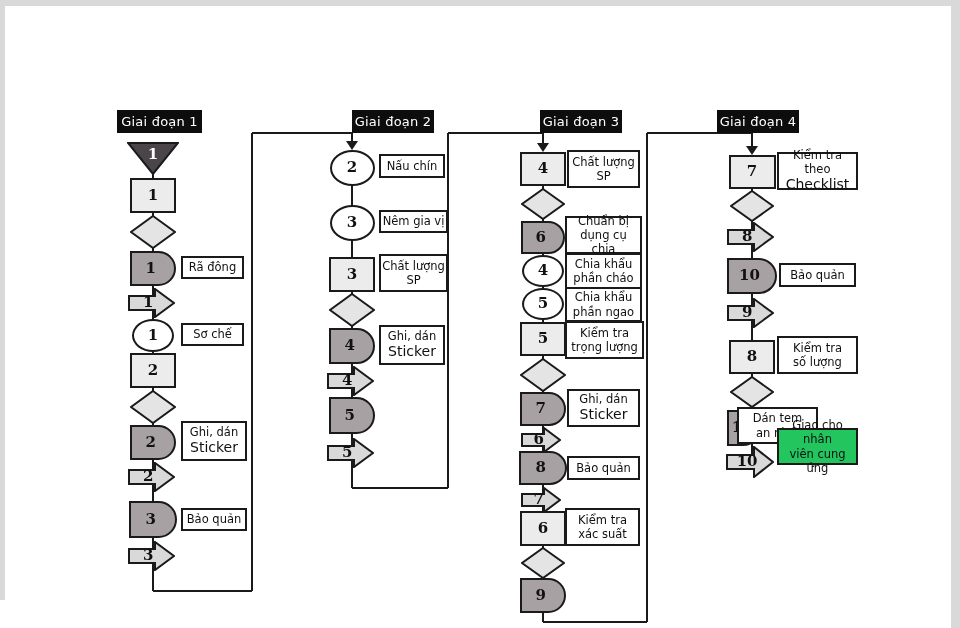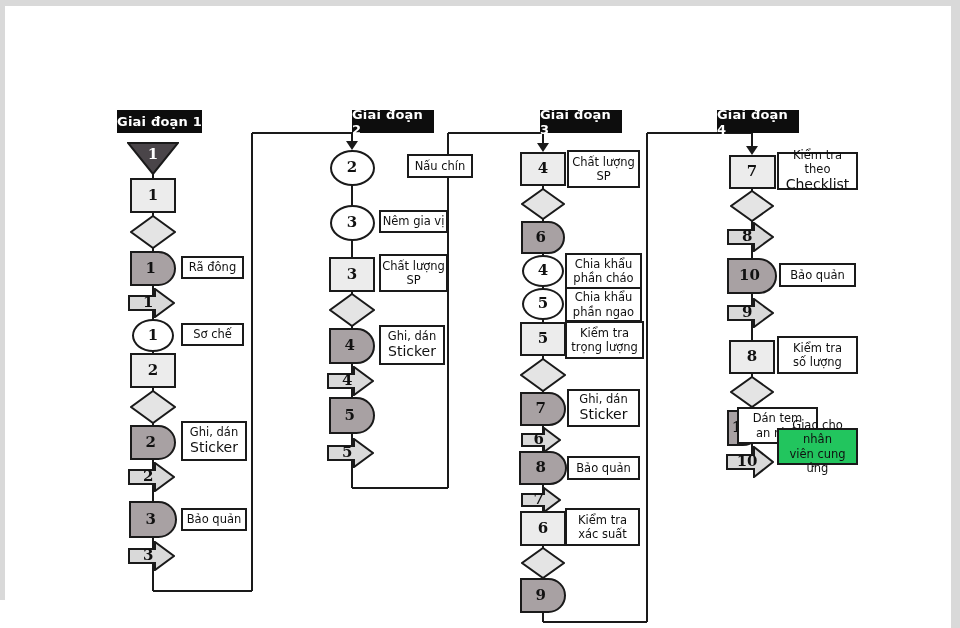--- a/index.html
+++ b/index.html
@@ -4,21 +4,21 @@
 <style>
   *{margin:0;padding:0;box-sizing:border-box}
   html,body{background:#ffffff}
   body{width:960px;height:628px;overflow:hidden;font-family:"DejaVu Sans",sans-serif}
   #stage{position:relative;width:960px;height:628px;background:#ffffff}
   .edge{position:absolute;background:#d9d9d9;z-index:0}
   .edge-top{left:0;top:0;width:960px;height:6px}
   .edge-left{left:0;top:0;width:5px;height:600px}
   .edge-right{left:951px;top:0;width:9px;height:628px}
   .hdr{position:absolute;background:#0d0d0d;color:#ffffff;display:flex;align-items:center;justify-content:center;
-       font-size:13px;font-weight:bold;letter-spacing:.2px;z-index:3;font-family:"DejaVu Sans",sans-serif}
+       font-size:13px;font-weight:normal;letter-spacing:.2px;z-index:3;font-family:"DejaVu Sans",sans-serif}
   .ln{position:absolute;background:#1a1a1a;z-index:1}
   .arrowhead{position:absolute;width:0;height:0;border-left:6px solid transparent;border-right:6px solid transparent;
        border-top:9px solid #1a1a1a;z-index:1}
   .shape{position:absolute;z-index:2}
   .fill{width:100%;height:100%;border:2px solid #1a1a1a}
   .el .fill{border-radius:50%}
   .ds .fill{border-radius:0 999px 999px 0}
   .num{position:absolute;top:50%;left:50%;transform:translate(-50%,-54%);
        font-family:"DejaVu Serif",serif;font-weight:bold;font-size:15px;color:#111;z-index:2;white-space:nowrap}
   .tri .num{color:#ffffff;top:40%}
@@ -109,21 +109,21 @@
         <path d="M1 8 H27 V1 L46 15 L27 29 V22 H1 Z" fill="#d9d9d9" stroke="#1a1a1a" stroke-width="2"></path>
       </svg>
       <span class="num">3</span>
     </div>
     <div class="hdr" style="left: 352px; top: 110px; width: 82px; height: 23px; background: rgb(13, 13, 13); color: rgb(255, 255, 255);">Giai đoạn 2</div>
     <div class="ln" style="left: 351px; top: 150px; width: 2px; height: 338px; background: rgb(26, 26, 26);"></div>
     <div class="shape el" style="left: 329.5px; top: 150px; width: 45px; height: 36px;">
       <div class="fill" style="background: rgb(255, 255, 255); border-color: rgb(26, 26, 26);"></div>
       <span class="num">2</span>
     </div>
-    <div class="lbl" style="left: 379px; top: 154px; width: 66px; height: 24px; border-color: rgb(26, 26, 26); background: rgb(255, 255, 255); margin-left: 28px;">
+    <div class="lbl" style="left: 379px; top: 154px; width: 66px; height: 24px; border-color: rgb(26, 26, 26); background: rgb(255, 255, 255);">
       <span>Nấu chín</span>
     </div>
     <div class="shape el" style="left: 329.5px; top: 205px; width: 45px; height: 36px;">
       <div class="fill" style="background: rgb(255, 255, 255); border-color: rgb(26, 26, 26);"></div>
       <span class="num">3</span>
     </div>
     <div class="lbl" style="left: 379px; top: 210px; width: 69px; height: 23px; border-color: rgb(26, 26, 26); background: rgb(255, 255, 255);">
       <span>Nêm gia vị</span>
     </div>
     <div class="shape sq" style="left: 329px; top: 257px; width: 46px; height: 35px;">
@@ -174,20 +174,24 @@
       <span>SP</span>
     </div>
     <div class="shape di" style="left: 521px; top: 188px; width: 44px; height: 32px;">
       <svg width="44" height="32" viewBox="0 0 44 32">
         <polygon points="22,1 43,16 22,31 1,16" fill="#e4e4e4" stroke="#1a1a1a" stroke-width="2"></polygon>
       </svg>
     </div>
     <div class="shape ds" style="left: 521px; top: 221px; width: 44px; height: 33px;">
       <div class="fill" style="background: rgb(168, 161, 163); border-color: rgb(26, 26, 26);"></div>
       <span class="num">6</span>
+    </div>
+    <div class="lbl" style="left: 565px; top: 216px; width: 77px; height: 38px; border-color: rgb(26, 26, 26); background: rgb(255, 255, 255);">
+      <span>Chuẩn bị</span>
+      <span>dụng cụ chia</span>
     </div>
     <div class="shape el" style="left: 522px; top: 255px; width: 42px; height: 32px;">
       <div class="fill" style="background: rgb(255, 255, 255); border-color: rgb(26, 26, 26);"></div>
       <span class="num">4</span>
     </div>
     <div class="lbl" style="left: 565px; top: 253px; width: 77px; height: 36px; border-color: rgb(26, 26, 26); background: rgb(255, 255, 255);">
       <span>Chia khẩu</span>
       <span>phần cháo</span>
     </div>
     <div class="shape el" style="left: 522px; top: 288px; width: 42px; height: 32px;">

